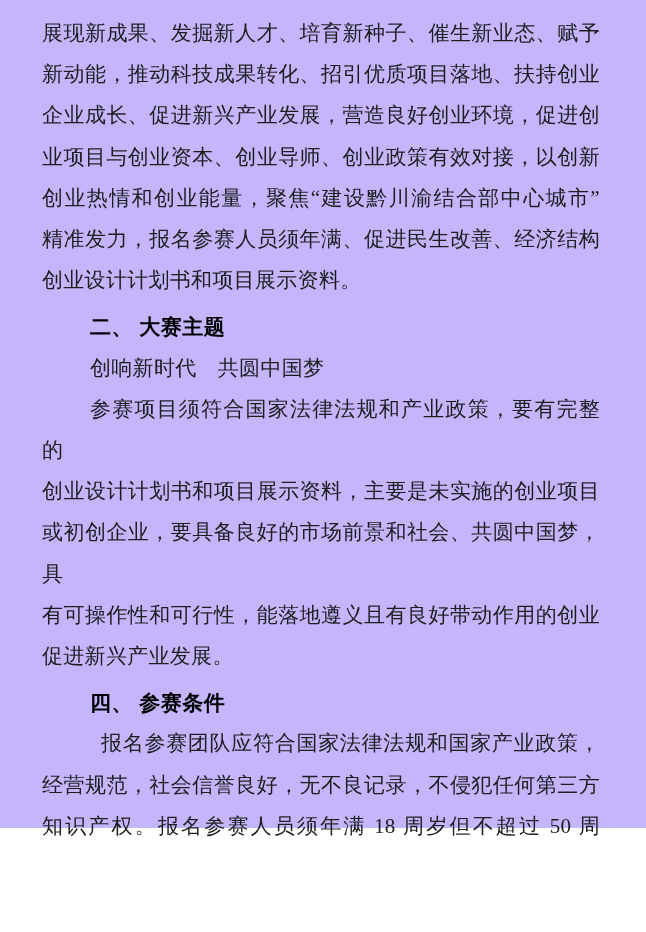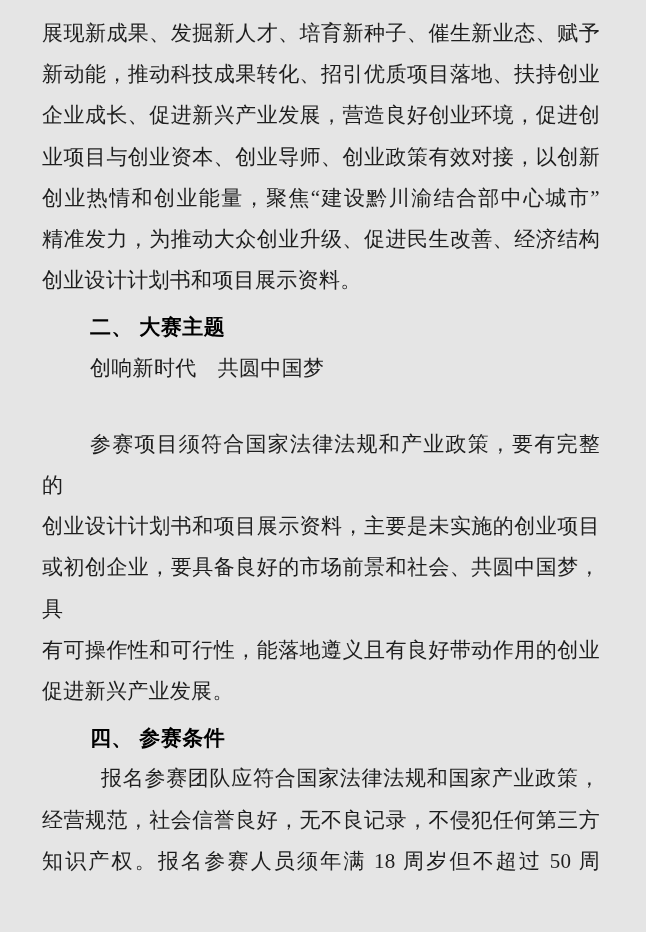--- a/index.html
+++ b/index.html
@@ -3,22 +3,22 @@
 <meta charset="utf-8">
 <style>
   html, body { margin: 0; padding: 0; }
   body {
     width: 646px; height: 932px;
     background: #ffffff;
     overflow: hidden;
   }
   .page {
     position: relative;
-    width: 646px; height: 932px;
-    background: #e5e5e5;
+    width: 646px; height: 828px;
+    background: #c4b5fd;
     font-family: "Liberation Serif", "DejaVu Serif", serif;
     color: #1e1e1e;
   }
   .doc {
     position: absolute;
     left: 42px;
     top: 13px;
     width: 558px;
   }
   .line {
@@ -44,25 +44,25 @@
 </head>
 <body>
 
 <div class="page">
   <div class="doc">
       <div class="line body just">展现新成果、发掘新人才、培育新种子、催生新业态、赋予</div>
       <div class="line body just">新动能，推动科技成果转化、招引优质项目落地、扶持创业</div>
       <div class="line body just">企业成长、促进新兴产业发展，营造良好创业环境，促进创</div>
       <div class="line body just">业项目与创业资本、创业导师、创业政策有效对接，以创新</div>
       <div class="line body just">创业热情和创业能量，聚焦“建设黔川渝结合部中心城市”</div>
-      <div class="line body just">精准发力，为推动大众创业升级、促进民生改善、经济结构</div>
+      <div class="line body just">精准发力，报名参赛人员须年满、促进民生改善、经济结构</div>
       <div class="line body">创业设计计划书和项目展示资料。</div>
       <div class="line heading">二、 大赛主题</div>
       <div class="line body" style="text-indent: 48px;">创响新时代　共圆中国梦</div>
-      <div class="line body just" style="text-indent: 48px; margin-top: 35px;">参赛项目须符合国家法律法规和产业政策，要有完整的</div>
+      <div class="line body just" style="text-indent: 48px;">参赛项目须符合国家法律法规和产业政策，要有完整的</div>
       <div class="line body just">创业设计计划书和项目展示资料，主要是未实施的创业项目</div>
       <div class="line body just">或初创企业，要具备良好的市场前景和社会、共圆中国梦，具</div>
       <div class="line body just">有可操作性和可行性，能落地遵义且有良好带动作用的创业</div>
       <div class="line body">促进新兴产业发展。</div>
       <div class="line heading">四、 参赛条件</div>
       <div class="line body just" style="text-indent: 59px; font-family: Liberation Serif, serif;">报名参赛团队应符合国家法律法规和国家产业政策，</div>
       <div class="line body just">经营规范，社会信誉良好，无不良记录，不侵犯任何第三方</div>
       <div class="line body just">知识产权。报名参赛人员须年满 18 周岁但不超过 50 周</div>
     </div>
 </div>

